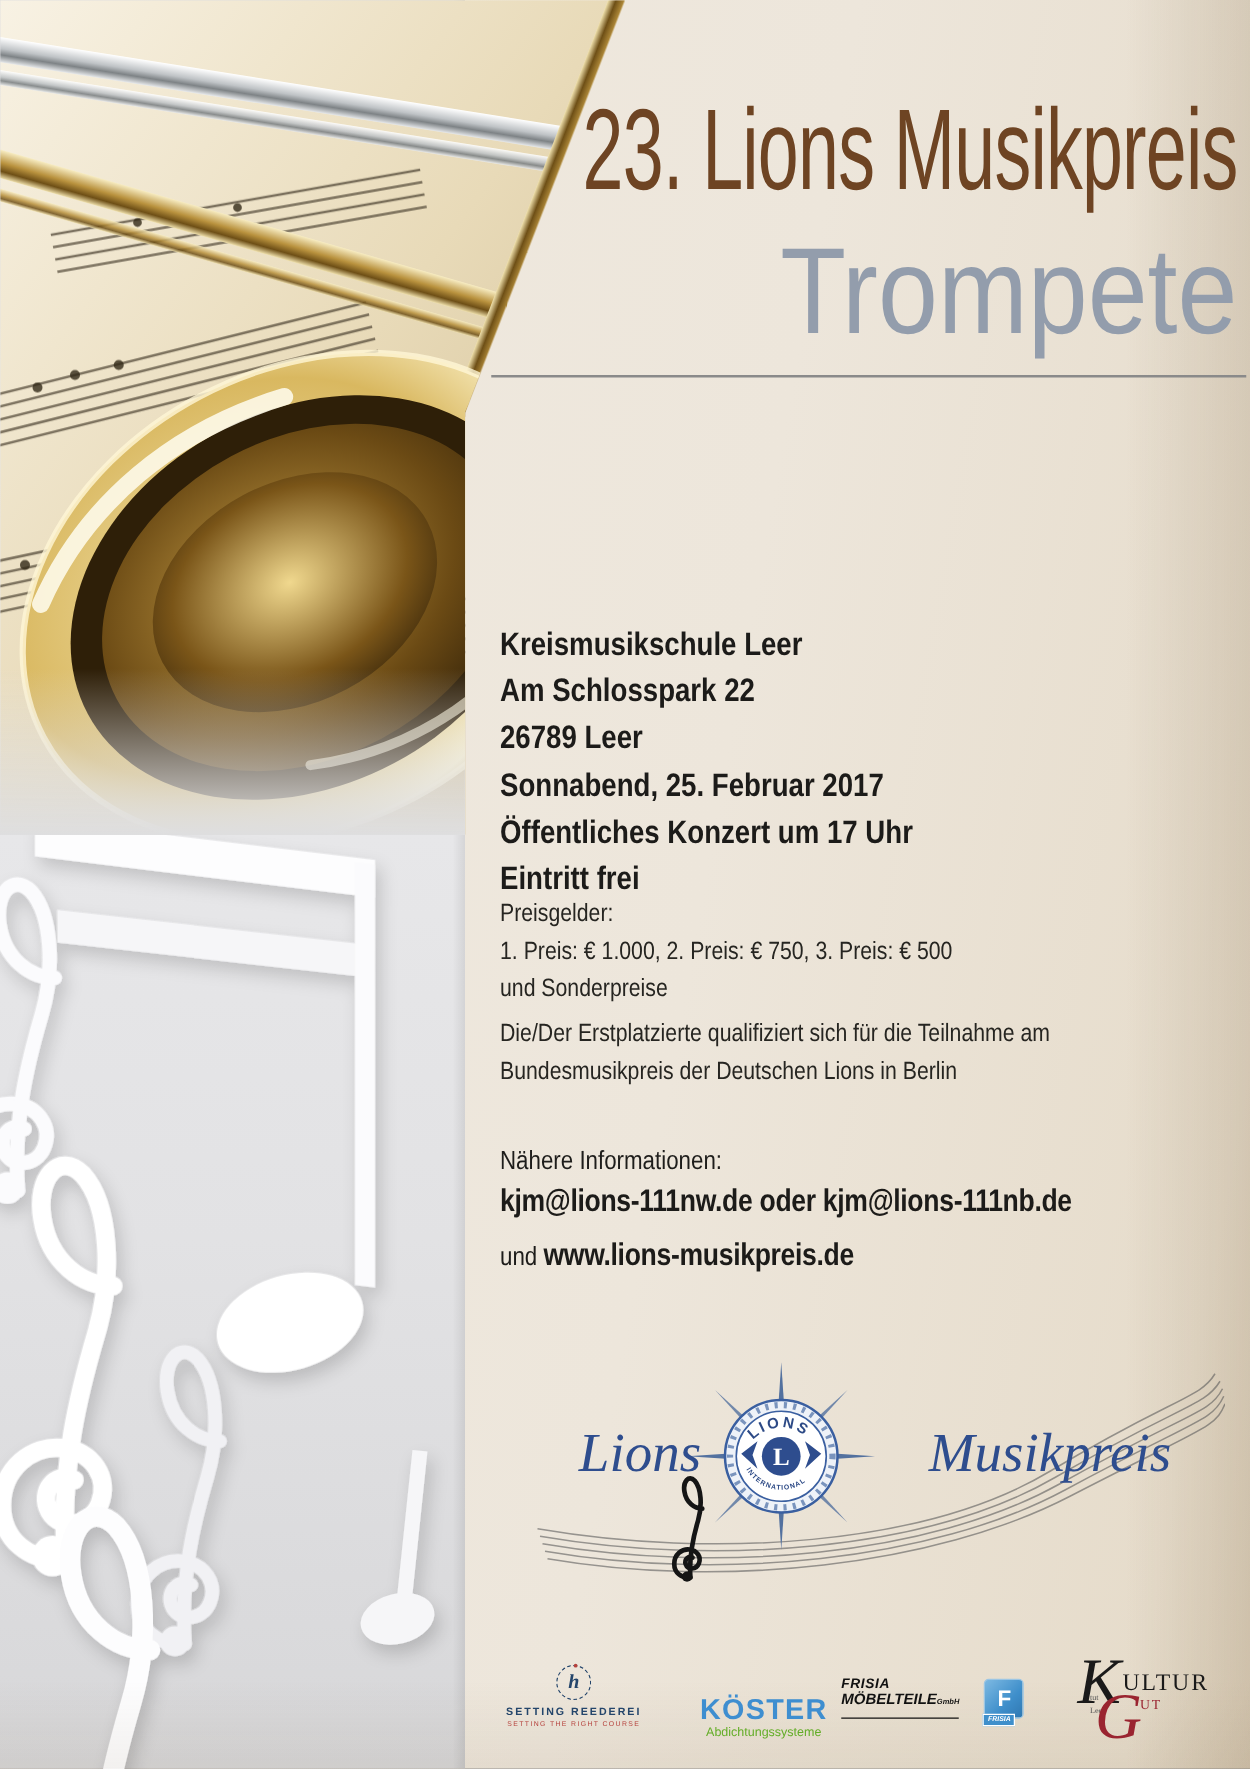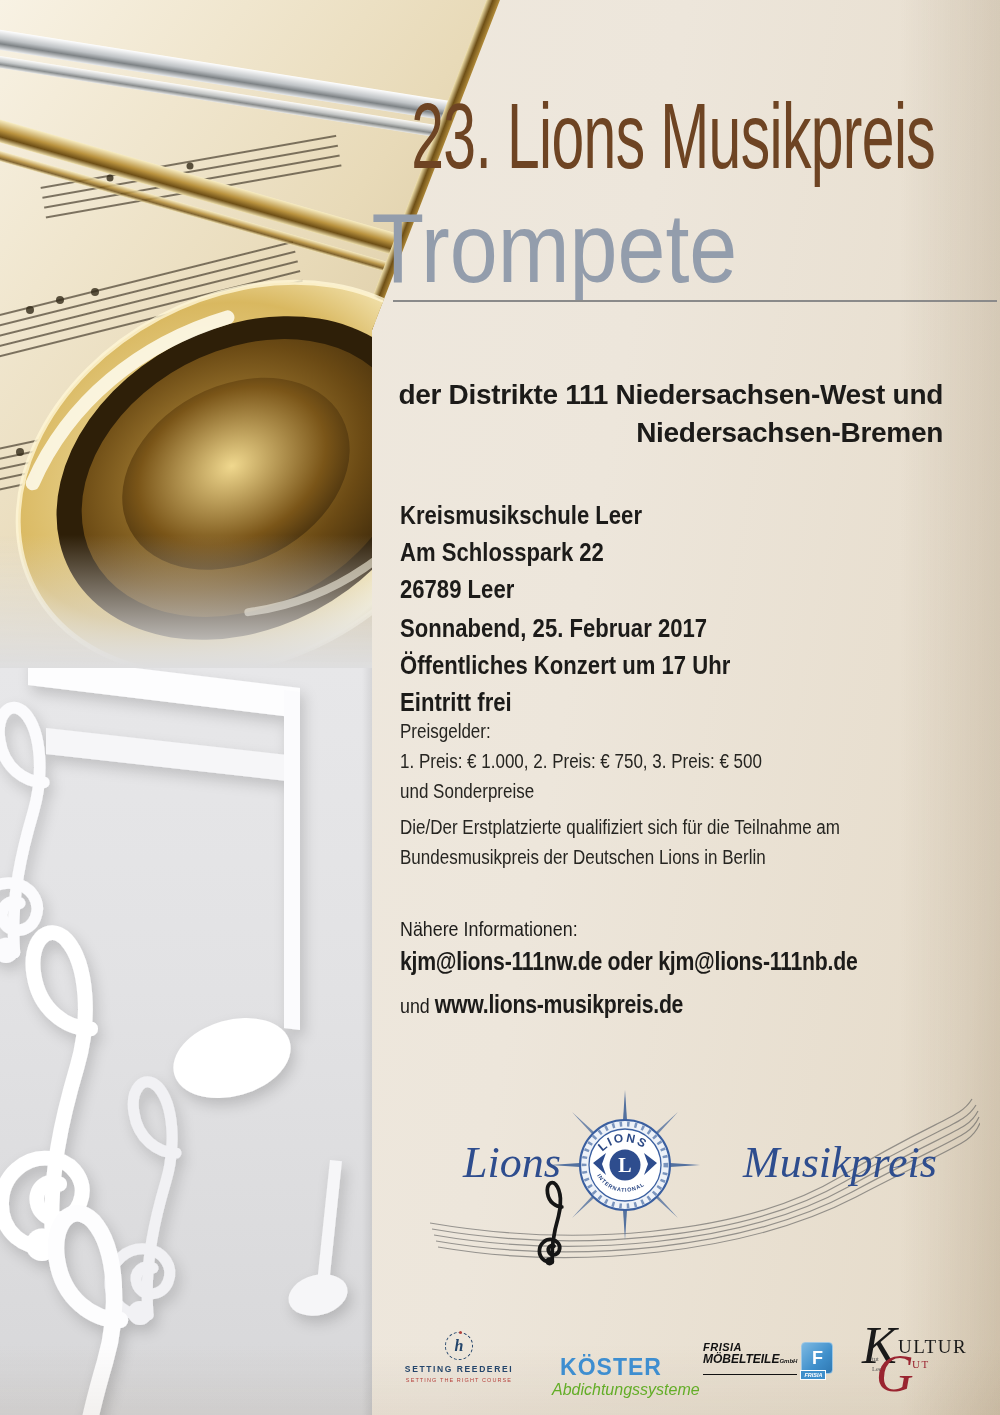--- a/index.html
+++ b/index.html
@@ -24,21 +24,21 @@
   #trumpet-photo{
     left:0; top:0; width:500px; height:668px; z-index:3;
     clip-path:polygon(0 0,500px 0,372px 330px,372px 668px,0 668px);
   }
   #vignette{left:0;top:0;width:1000px;height:1415px;z-index:4;pointer-events:none;
     background:linear-gradient(90deg,rgba(120,95,60,0) 90%,rgba(120,95,60,.16) 100%),
                linear-gradient(0deg,rgba(120,95,60,.08) 0%,rgba(120,95,60,0) 5%);}
   .txt{z-index:6;}
   .nowrap{white-space:nowrap;}
   .condL{transform:scaleX(.85); transform-origin:0 0;}
-  #title-block{left:0; top:88px; width:990px; text-align:center;}
+  #title-block{left:0; top:72px; width:990px; text-align:right;}
   #title-line1{font-size:92px; line-height:1.05; color:#6e4423; letter-spacing:-1px;
     transform:scaleX(.64); transform-origin:100% 0; white-space:nowrap;}
   #title-line2{font-size:98px; line-height:1.0; color:#939dac; margin-top:14px;
     transform:scaleX(.88); transform-origin:100% 0; white-space:nowrap;}
   #title-rule{left:393px; top:300px; width:604px; height:2px; background:#8a8a8a; z-index:6;}
   #subtitle-block{left:0; top:376px; width:943px; text-align:right; font-weight:bold;
     font-size:28px; line-height:38px; letter-spacing:-.3px;}
   #venue-block,#event-block{left:400px; font-weight:bold; font-size:26px; line-height:37px;}
   #venue-block{top:497px;}
   #event-block{top:610px;}
@@ -54,22 +54,22 @@
   #sponsor-hartmann{left:400px; top:1332px; width:118px; text-align:center; color:#24456b;}
   #hartmann-circle{width:26px;height:26px;border:1.6px dashed #24456b;border-radius:50%;
     margin:0 auto 4px auto; position:relative; display:flex;align-items:center;justify-content:center;
     font-family:"Liberation Serif",serif; font-style:italic; font-weight:bold; font-size:16px;}
   #hartmann-circle::before{content:""; position:absolute; top:-2px; left:50%; width:3px; height:3px;
     background:#b5413c; border-radius:50%;}
   #hartmann-name{font-size:8.5px; font-weight:bold; letter-spacing:1.6px;}
   #hartmann-tagline{font-size:5.5px; letter-spacing:1.1px; color:#b5413c; margin-top:3px;}
   #sponsor-koester{left:552px; top:1340px; width:118px; text-align:center;margin-top:16px;}
   #koester-name{font-size:23px; font-weight:bold; color:#3e8ed0; letter-spacing:1px; line-height:1;}
-  #koester-tagline{font-size:16px; font-style:italic; color:#63ad27; margin-top:2px;}
-  #sponsor-frisia{left:703px; top:1342px; display:flex; gap:4px; align-items:flex-start;}
+  #koester-tagline{font-size:10px; color:#63ad27; margin-top:2px;}
+  #sponsor-frisia{left:673px; top:1342px; display:flex; gap:20px; align-items:flex-end;}
   #frisia-text{border-bottom:1.6px solid #111; padding-bottom:8px; color:#111; font-style:italic;}
   #frisia-line1{font-size:11px; font-weight:bold; letter-spacing:.5px; line-height:1;}
   #frisia-line2{font-size:12px; font-weight:bold; line-height:1.1;}
   #frisia-suffix{font-size:6px; font-weight:bold;}
   #frisia-badge{width:30px; height:30px; border-radius:4px;
     background:linear-gradient(135deg,#7db9e2 0%,#3f8fcb 60%,#2f78b2 100%);
     border:1px solid #9cc6e4; position:relative; display:flex;align-items:center;justify-content:center;}
   #frisia-badge-letter{color:#fff; font-weight:bold; font-size:18px; line-height:1;}
   #frisia-badge-label{position:absolute; left:-2px; bottom:-7px; background:#3f8fcb; color:#fff;
     font-size:5.5px; font-style:italic; font-weight:bold; padding:1px 3px; border:1px solid #fff;}
@@ -216,24 +216,20 @@
   </svg>
 
   <div id="vignette" class="abs"></div>
 
   <div id="title-block" class="abs txt">
     <div id="title-line1">23. Lions Musikpreis</div>
     <div id="title-line2">Trompete</div>
   </div>
   <div id="title-rule" class="abs"></div>
 
-  <div id="subtitle-block" class="abs txt">
-    <div class="nowrap">der Distrikte 111 Niedersachsen-West und</div>
-    <div class="nowrap">Niedersachsen-Bremen</div>
-  </div>
 
   <div id="venue-block" class="abs txt condL">
     <div class="nowrap">Kreismusikschule Leer</div>
     <div class="nowrap">Am Schlosspark 22</div>
     <div class="nowrap">26789 Leer</div>
   </div>
 
   <div id="event-block" class="abs txt condL">
     <div class="nowrap">Sonnabend, 25. Februar 2017</div>
     <div class="nowrap">Öffentliches Konzert um 17 Uhr</div>

